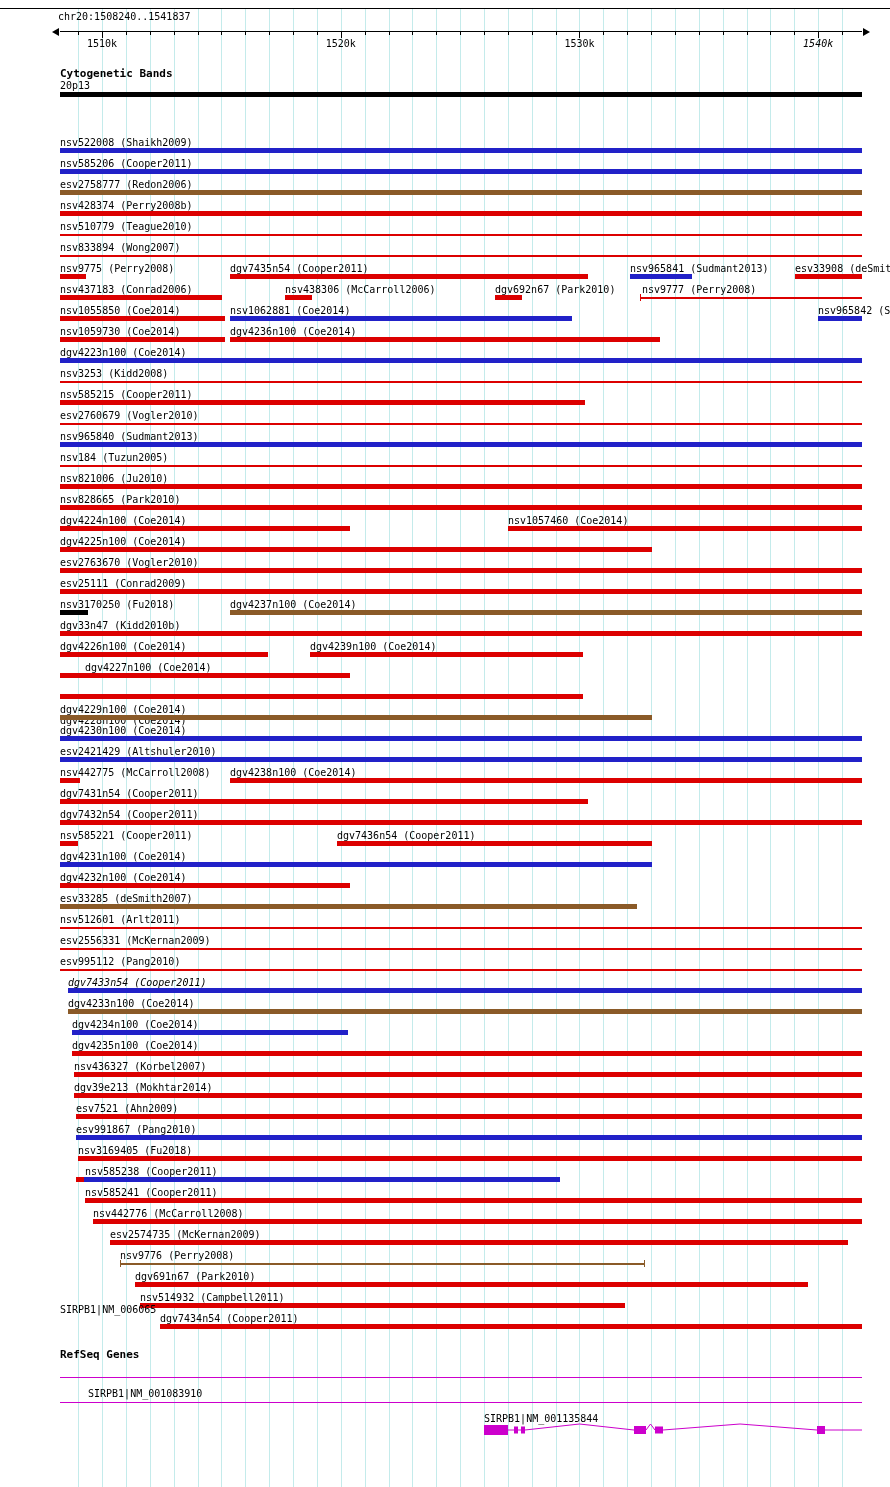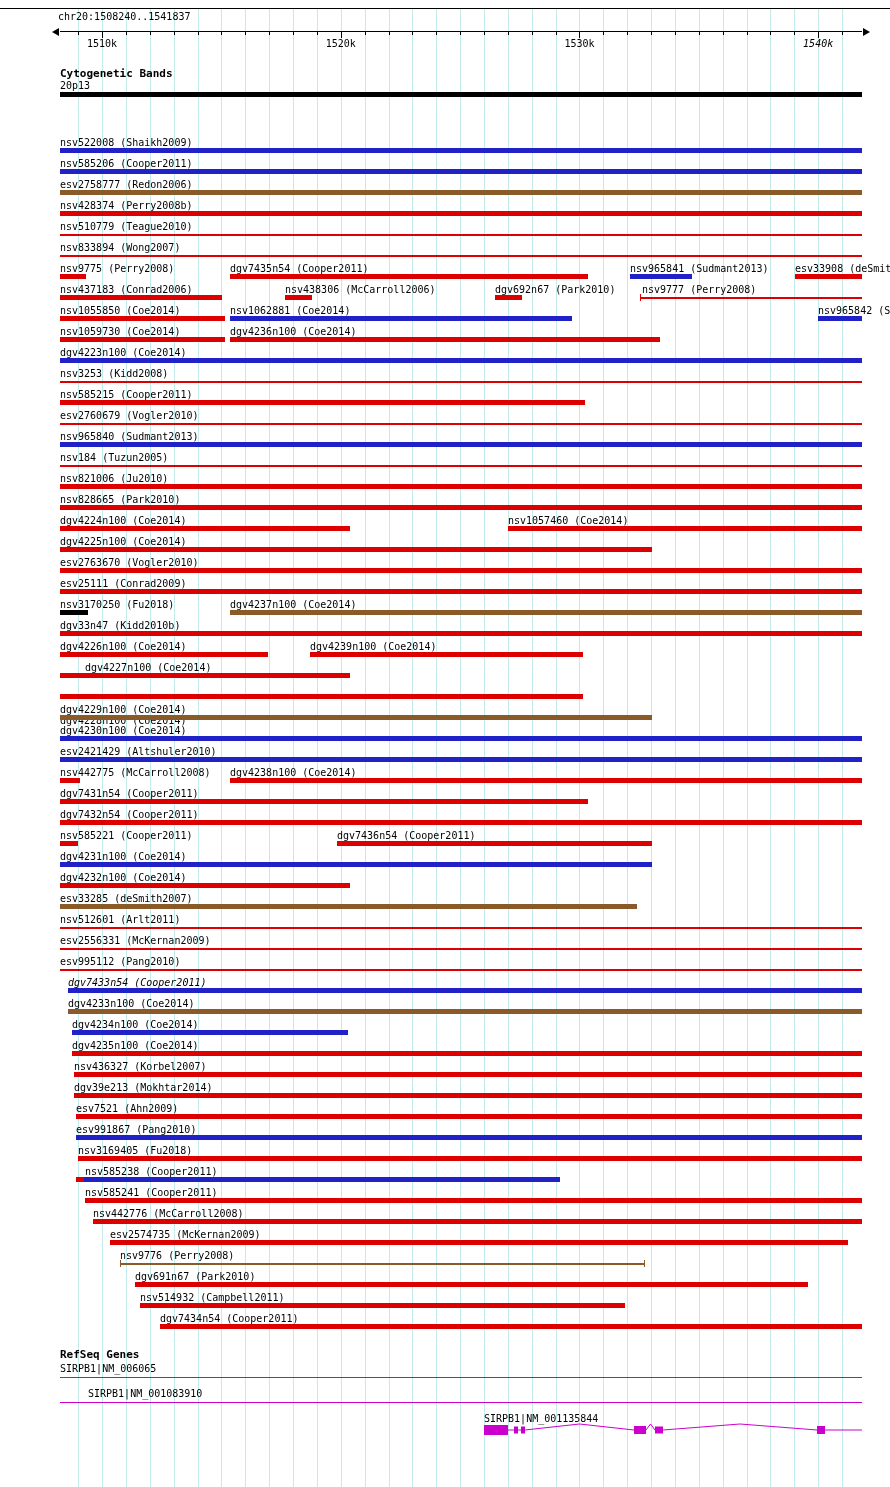--- a/index.html
+++ b/index.html
@@ -372,21 +372,21 @@
         <div class="vbar" style="left: 140px; top: 1303px; width: 485px; height: 5px; background: rgb(220, 0, 0);"></div>
       </div>
       <div class="vrow">
         <div class="vlabel" style="left: 160px; top: 1313px;">dgv7434n54 (Cooper2011)</div>
         <div class="vbar" style="left: 160px; top: 1324px; width: 702px; height: 5px; background: rgb(220, 0, 0);"></div>
       </div>
     </div>
 
   <div class="sec-title" style="top:1349px">RefSeq Genes</div>
   <div id="genes">
-      <div class="tlabel" style="left: 60px; top: 1363px;">SIRPB1|NM_006065</div>
+      <div class="tlabel" style="left: 60px; top: 1304px;">SIRPB1|NM_006065</div>
       <div class="tline" style="left: 60px; top: 1377px; width: 802px; background: rgb(204, 0, 204);"></div>
       <div class="tlabel" style="left: 60px; top: 1388px; margin-left: 28px;">SIRPB1|NM_001083910</div>
       <div class="tline" style="left: 60px; top: 1402px; width: 802px; background: rgb(204, 0, 204);"></div>
       <div class="tlabel" style="left: 484px; top: 1413px;">SIRPB1|NM_001135844</div>
       <svg width="378" height="16" style="position: absolute; left: 484px; top: 1422px;">
         <rect x="0" y="3" width="24" height="10" fill="#cc00cc"></rect>
         <polyline points="24,8 30,8" fill="none" stroke="#cc00cc" stroke-width="1"></polyline>
         <rect x="30" y="4.5" width="4" height="7" fill="#cc00cc"></rect>
         <polyline points="34,8 37,8" fill="none" stroke="#cc00cc" stroke-width="1"></polyline>
         <rect x="37" y="4.5" width="4" height="7" fill="#cc00cc"></rect>

